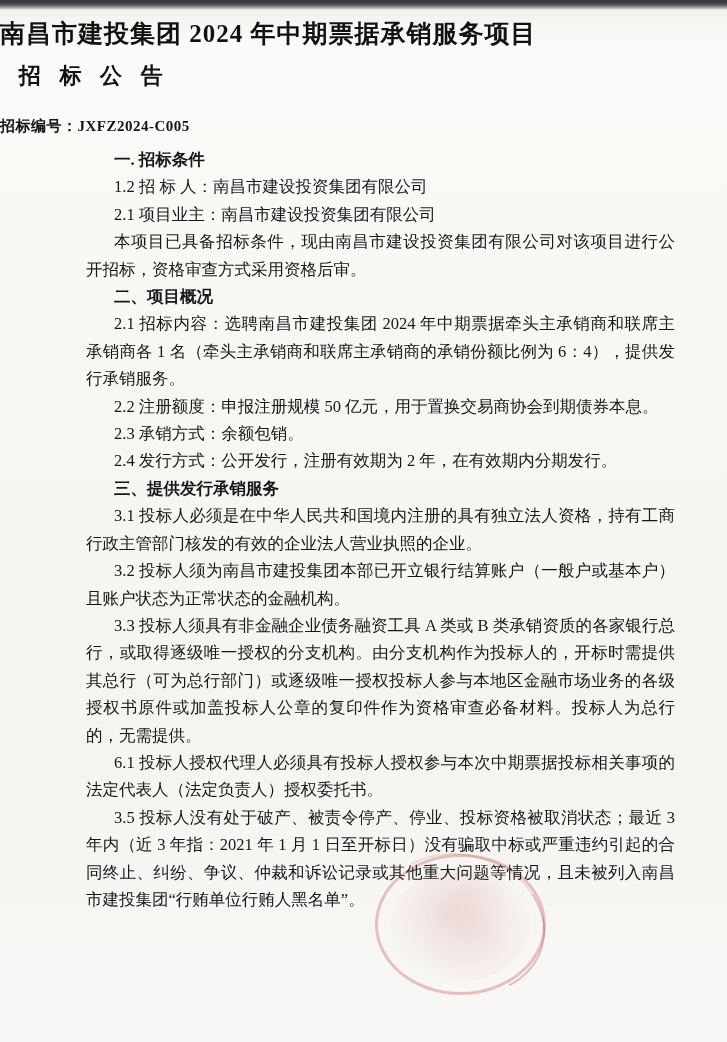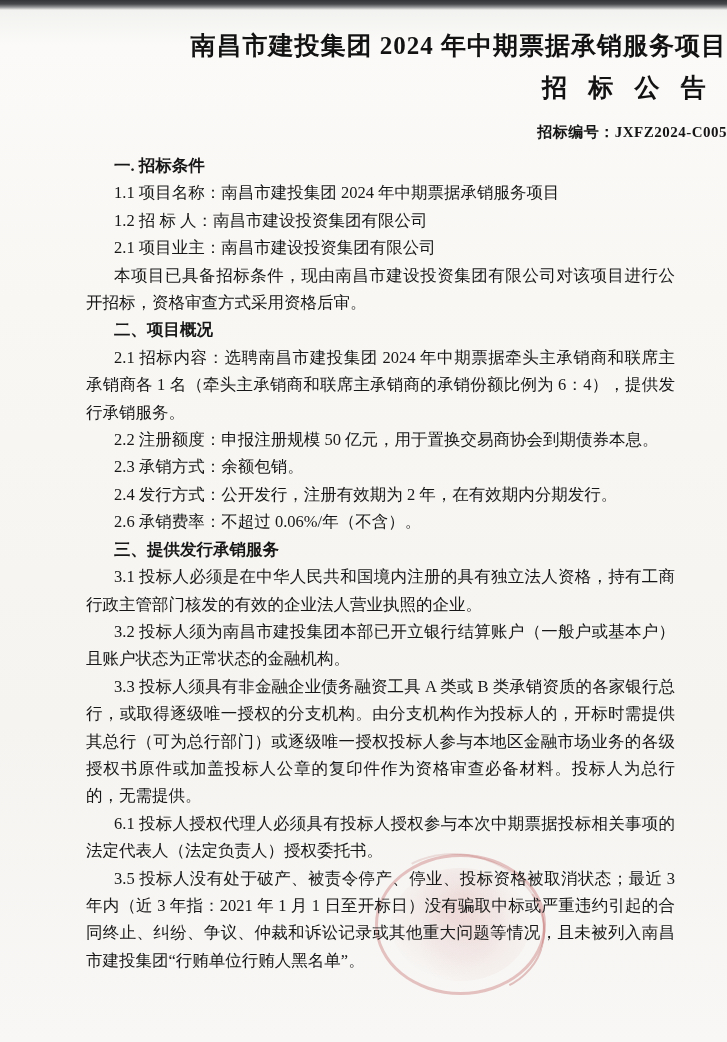--- a/index.html
+++ b/index.html
@@ -14,31 +14,31 @@
     overflow: hidden;
     color: #171717;
     background:
       linear-gradient(180deg, #eff0ed 0px, #fbfaf8 45px, #f8f7f4 300px, #f5f4f1 720px, #f8f7f5 1042px);
   }
   .scan-edge {
     position: absolute; top: 0; left: 0; right: 0; height: 10px;
     background: linear-gradient(180deg, #323437 0%, #46484b 40%, #8f9092 70%, rgba(250,250,248,0) 100%);
     z-index: 3;
   }
-  .header { position: relative; z-index: 2; text-align: right; padding-top: 28px; }
+  .header { position: relative; z-index: 2; text-align: left; padding-top: 16px; }
   .doc-title {
     margin: 0; font-size: 25px; font-weight: 700; line-height: 36px;
     letter-spacing: 1px; color: #121212;
   }
   .doc-subtitle {
-    margin: 6px 0 0 0; font-size: 25px; font-weight: 700; line-height: 36px;
+    margin: 6px 0 0 0; font-size: 22px; font-weight: 700; line-height: 36px;
     letter-spacing: 0.85em; text-indent: 0.85em; color: #121212;
   }
   .tender-no {
-    margin-top: 16px; font-size: 15px; font-weight: 700; line-height: 21px;
+    margin-top: 22px; font-size: 15px; font-weight: 700; line-height: 21px;
     letter-spacing: 0.5px; color: #151515;
   }
   .body {
     position: relative; z-index: 2;
     margin-top: 9px;
     padding: 0 52px 0 86px;
     font-size: 16.5px; line-height: 27.4px;
     text-align: justify;
   }
   .body p { margin: 0; text-indent: 1.7em; }
@@ -77,31 +77,29 @@
   <div class="stamp"></div>
 
   <div class="header">
     <h1 class="doc-title">南昌市建投集团 2024 年中期票据承销服务项目</h1>
     <h2 class="doc-subtitle">招标公告</h2>
     <div class="tender-no">招标编号：JXFZ2024-C005</div>
   </div>
 
   <div class="body">
     <p class="sec">一. 招标条件</p>
-    <p>1.1 项目名称：南昌市建投集团 2024 年中期票据承销服务项目</p>
     <p>1.2 招 标 人：南昌市建设投资集团有限公司</p>
     <p>2.1 项目业主：南昌市建设投资集团有限公司</p>
     <p>本项目已具备招标条件，现由南昌市建设投资集团有限公司对该项目进行公开招标，资格审查方式采用资格后审。</p>
 
     <p class="sec">二、项目概况</p>
     <p>2.1 招标内容：选聘南昌市建投集团 2024 年中期票据牵头主承销商和联席主承销商各 1 名（牵头主承销商和联席主承销商的承销份额比例为 6：4），提供发行承销服务。</p>
     <p>2.2 注册额度：申报注册规模 50 亿元，用于置换交易商协会到期债券本息。</p>
     <p>2.3 承销方式：余额包销。</p>
     <p>2.4 发行方式：公开发行，注册有效期为 2 年，在有效期内分期发行。</p>
-    <p>2.6 承销费率：不超过 0.06%/年（不含）。</p>
 
     <p class="sec">三、提供发行承销服务</p>
     <p>3.1 投标人必须是在中华人民共和国境内注册的具有独立法人资格，持有工商行政主管部门核发的有效的企业法人营业执照的企业。</p>
     <p class="gap">3.2 投标人须为南昌市建投集团本部已开立银行结算账户（一般户或基本户）且账户状态为正常状态的金融机构。</p>
     <p class="gap">3.3 投标人须具有非金融企业债务融资工具 A 类或 B 类承销资质的各家银行总行，或取得逐级唯一授权的分支机构。由分支机构作为投标人的，开标时需提供其总行（可为总行部门）或逐级唯一授权投标人参与本地区金融市场业务的各级授权书原件或加盖投标人公章的复印件作为资格审查必备材料。投标人为总行的，无需提供。</p>
     <p class="gap">6.1 投标人授权代理人必须具有投标人授权参与本次中期票据投标相关事项的法定代表人（法定负责人）授权委托书。</p>
     <p class="gap">3.5 投标人没有处于破产、被责令停产、停业、投标资格被取消状态；最近 3 年内（近 3 年指：2021 年 1 月 1 日至开标日）没有骗取中标或严重违约引起的合同终止、纠纷、争议、仲裁和诉讼记录或其他重大问题等情况，且未被列入南昌市建投集团“行贿单位行贿人黑名单”。</p>
 
   </div>
 </div>

